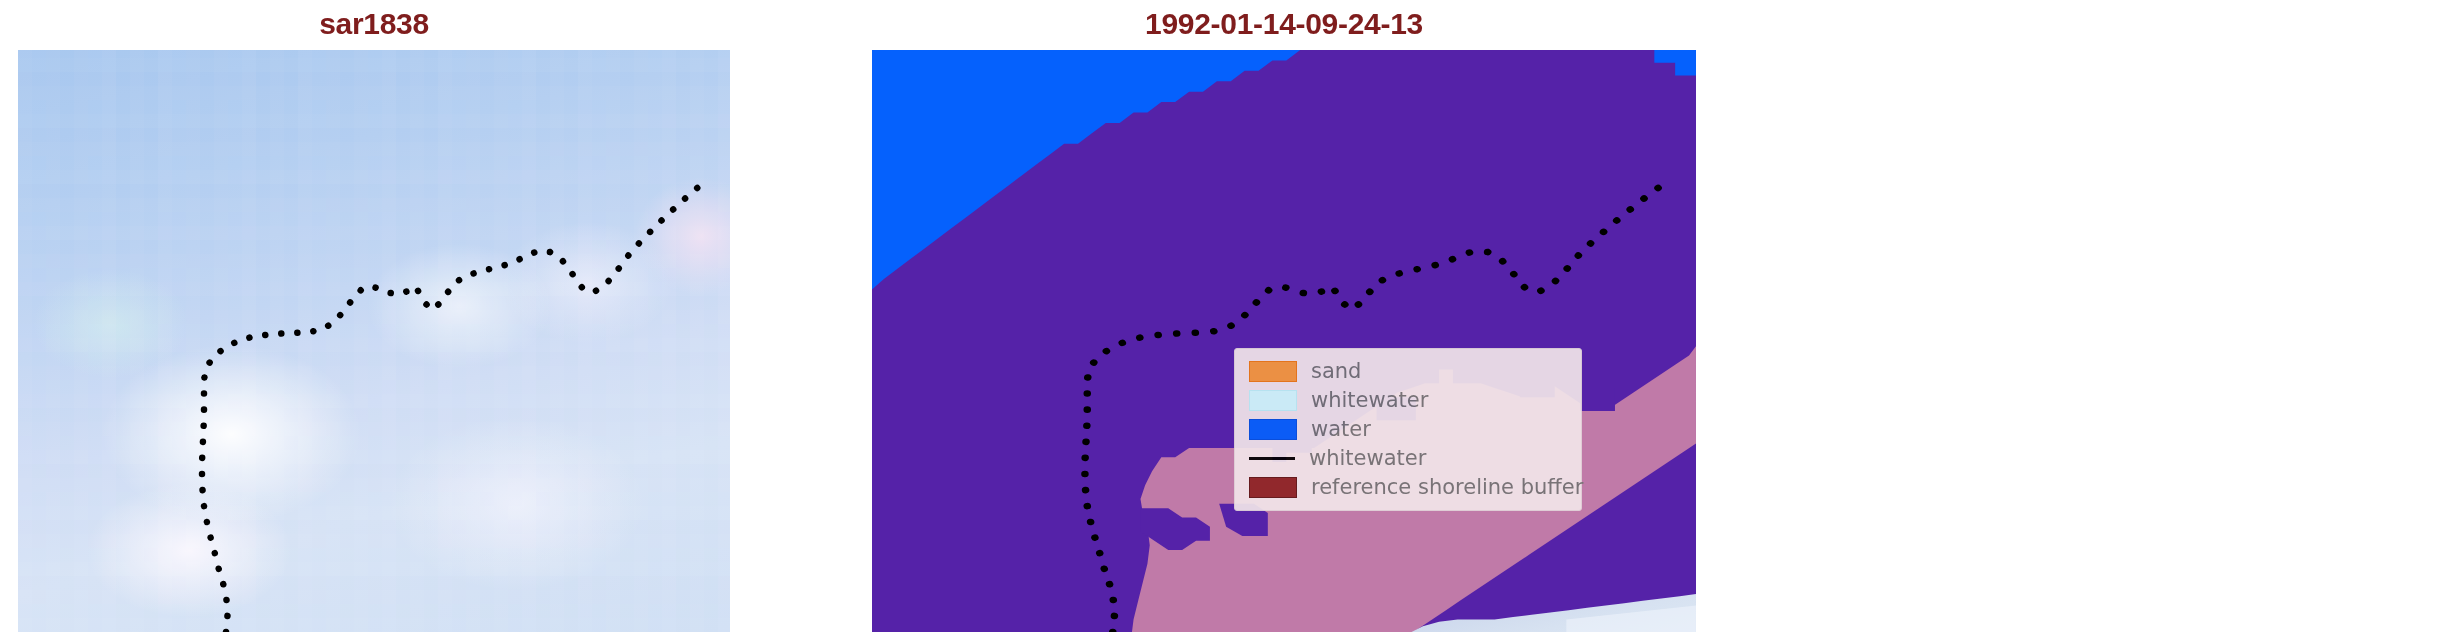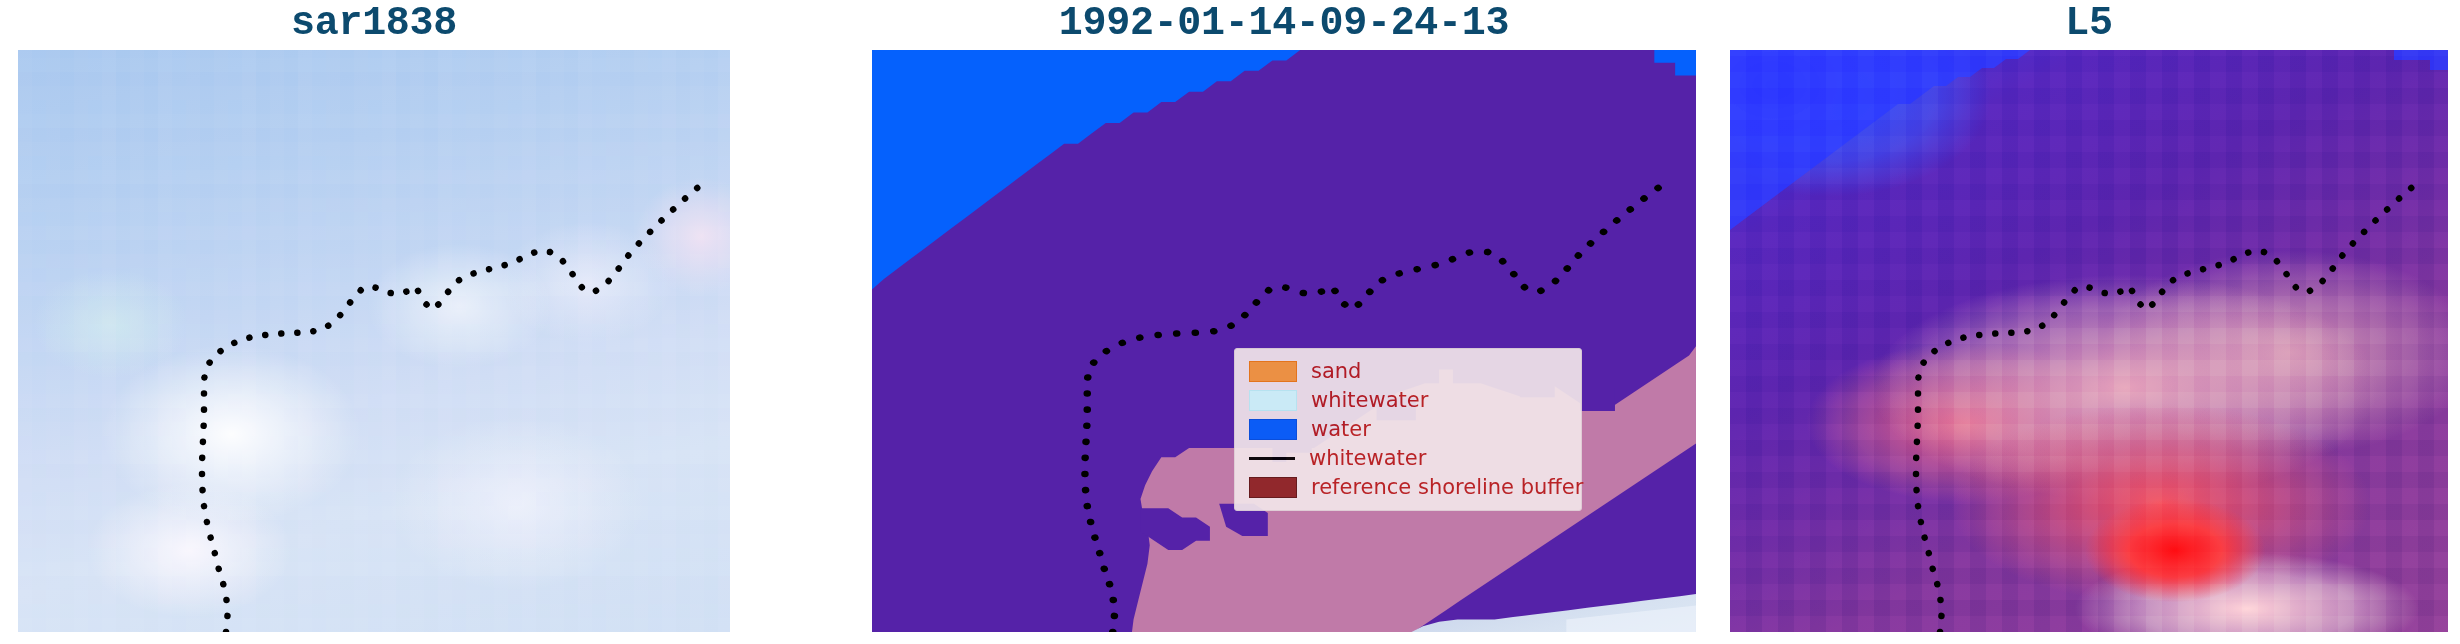--- a/index.html
+++ b/index.html
@@ -23,24 +23,24 @@
     position: absolute;
     top: 0;
     height: 644px;
   }
   .panel-title {
     position: absolute;
     top: 4px;
     left: 0;
     width: 100%;
     text-align: center;
-    font-size: 40px;
+    font-size: 30px;
     font-weight: bold;
-    color: #0c4a6e;
-    font-family: Liberation Mono, monospace;
+    color: #7f1d1d;
+    font-family: Liberation Sans, sans-serif;
     letter-spacing: -0.3px;
     line-height: 40px;
     white-space: nowrap;
   }
   .axes {
     position: absolute;
     top: 50px;
     left: 0;
     width: 100%;
     height: 582px;
@@ -158,21 +158,21 @@
     content: "";
     position: absolute;
     left: 0; right: 0;
     top: 50%;
     height: 3px;
     margin-top: -1.5px;
     background: #000000;
   }
   .legend-label {
     font-size: 21px;
-    color: #b91c1c;
+    color: #737373;
     font-family: "DejaVu Sans", sans-serif;
     white-space: nowrap;
     line-height: 21px;
     text-align: right;
   }
 </style>
 </head>
 <body>
 
 <div id="figure">
@@ -289,40 +289,14 @@
 
         <div class="legend-row">
           <span class="legend-swatch" style="background:#8e2222; border:1px solid #5f1313;"></span>
           <span class="legend-label">reference shoreline buffer</span>
         </div>
 
       </div>
     </div>
   </div>
 
-  <div class="panel" style="left:1730px; width:718px;">
-    <div class="panel-title">L5</div>
-    <div class="axes">
-      <div class="raster l5-base">
-        <svg class="l5-purple-land" viewBox="0 0 718 582" preserveAspectRatio="none">
-          <path d="M 0,0 L 300,0 L 288,9 L 276,9 L 264,18 L 252,18 L 240,27 L 228,27
-                   L 216,36 L 204,36 L 192,45 L 180,54 L 168,54 L 156,63 L 144,72
-                   L 132,81 L 120,90 L 108,99 L 96,108 L 84,117 L 72,126 L 60,135
-                   L 48,144 L 36,153 L 24,162 L 12,171 L 0,180 Z" fill="#2d3bff" opacity="0.88"></path>
-          <path d="M 664,0 L 718,0 L 718,20 L 700,20 L 700,10 L 664,10 Z" fill="#2d3bff" opacity="0.85"></path>
-        </svg>
-        <div class="l5-noise"></div>
-      </div>
-      <svg class="shoreline-svg" viewBox="0 0 718 582" preserveAspectRatio="none">
-        <path d="M 210,582 L 212,560 L 209,540 L 203,520 L 198,500 L 192,478 L 188,456
-                 L 186,434 L 186,412 L 187,390 L 188,368 L 188,348 L 188,330 L 190,318
-                 L 198,306 L 210,297 L 224,290 L 240,286 L 258,284 L 277,283 L 294,282
-                 L 307,279 L 318,272 L 327,262 L 336,250 L 345,240 L 354,236 L 364,239
-                 L 374,243 L 383,244 L 392,241 L 399,236 L 404,244 L 410,254 L 416,260
-                 L 424,253 L 432,242 L 440,232 L 450,226 L 462,222 L 474,219 L 486,216
-                 L 498,212 L 510,206 L 522,201 L 534,202 L 544,208 L 553,218 L 560,230
-                 L 568,240 L 578,242 L 589,235 L 598,225 L 606,214 L 615,202 L 626,190
-                 L 638,178 L 650,166 L 662,155 L 674,144 L 686,134" fill="none" stroke="#000000" stroke-width="6.5" stroke-linecap="round" stroke-dasharray="0.1 16"></path>
-      </svg>
-    </div>
-  </div>
 
 </div>
 
 </body></html>

